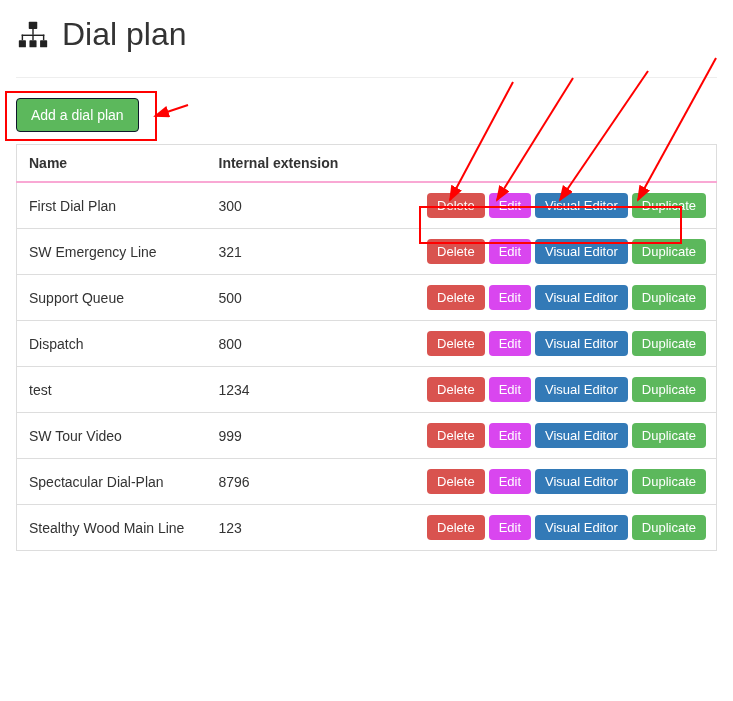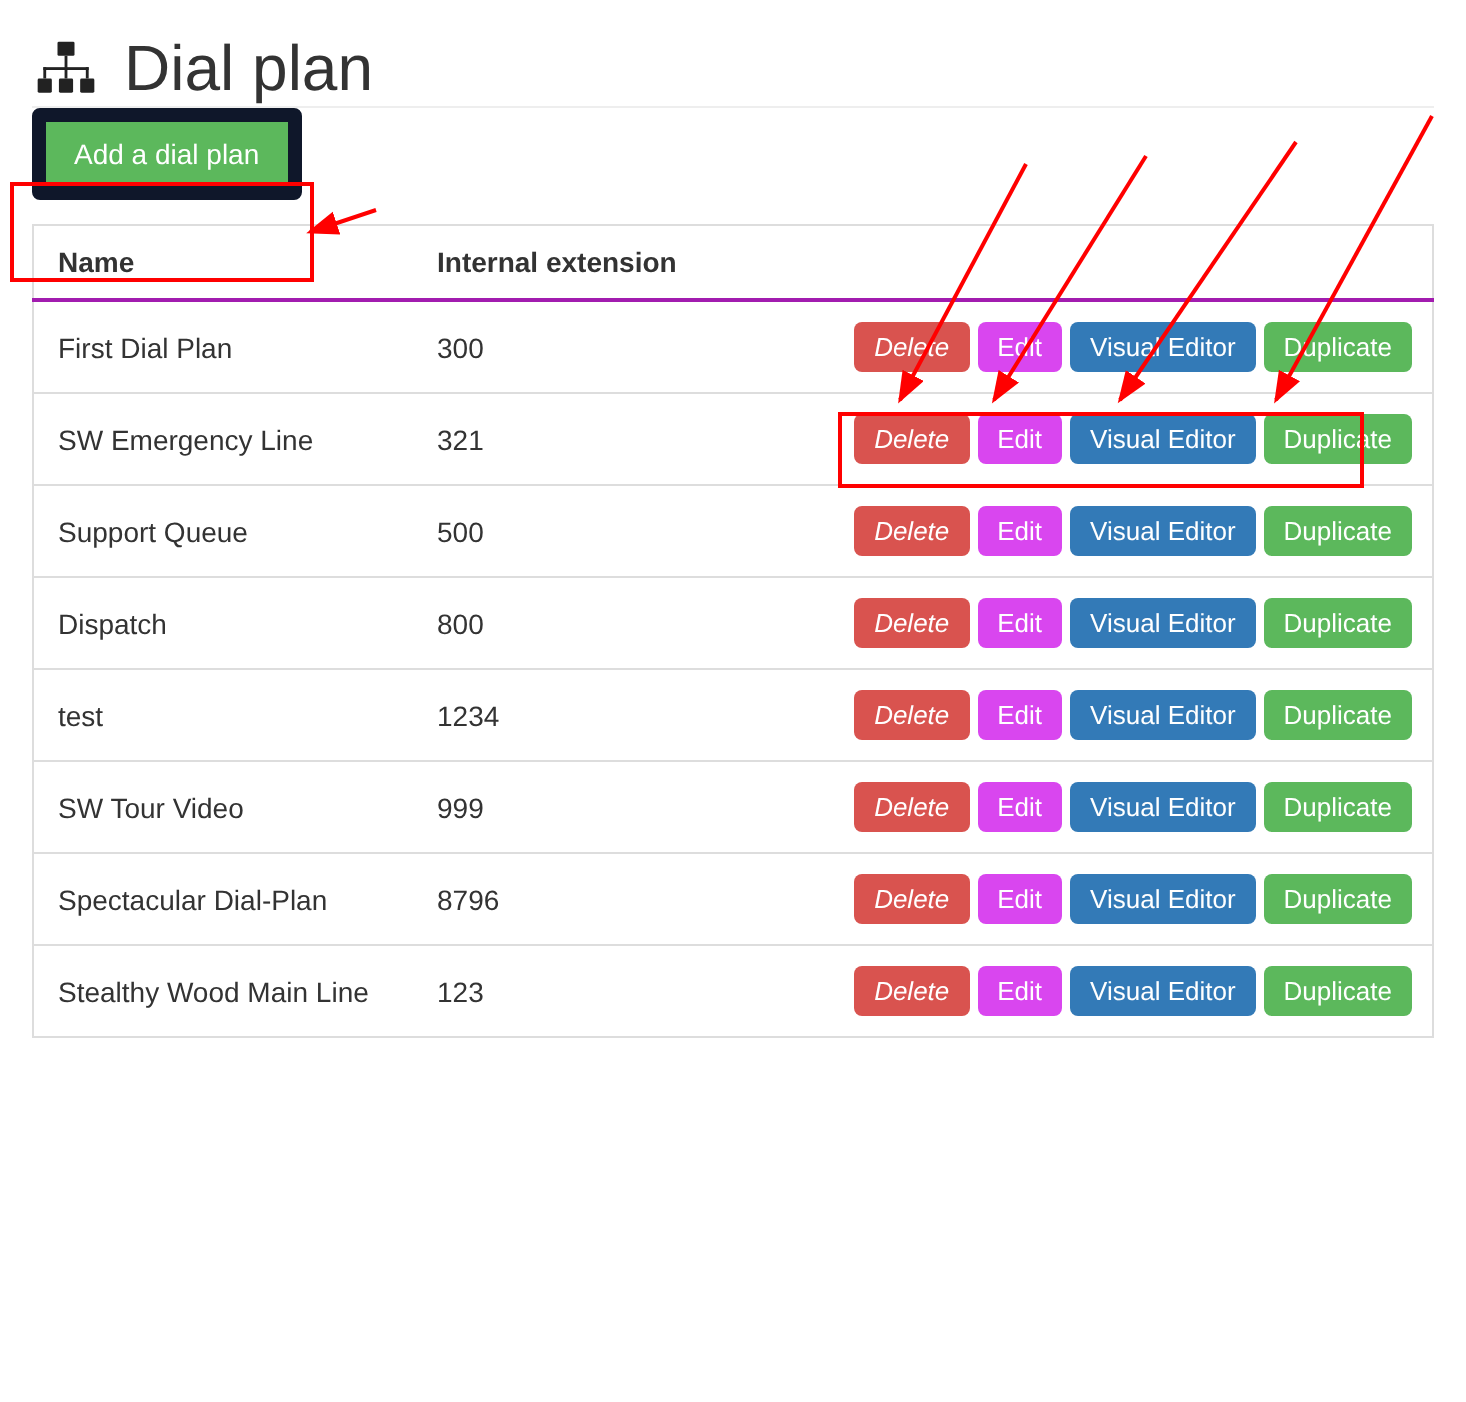--- a/index.html
+++ b/index.html
@@ -7,73 +7,74 @@
     margin: 0;
     padding: 16px;
     font-family: "Helvetica Neue", Helvetica, Arial, sans-serif;
     font-size: 14px;
     color: #333;
     background: #fff;
     width: 733px;
   }
   .page-header {
     display: flex;
-    align-items: center;
+    align-items: flex-end;
     gap: 12px;
-    padding-bottom: 0;
+    padding-bottom: 24px;
     border-bottom: 1px solid #eee;
+    margin-bottom: 20px;
   }
   .page-header h1 {
     margin: 0;
     font-size: 32px;
     font-weight: 500;
     color: #333;
   }
   .sitemap-icon { width: 34px; height: 34px; flex: 0 0 auto; }
   .top-bar { display: flex; align-items: center; margin-bottom: 12px; }
   .btn-add {
     background: #5cb85c;
     color: #fff;
-    border: 7px solid #0f172a;
+    border: 1px solid #0f172a;
     border-radius: 4px;
     padding: 8px 14px;
     font-size: 14px;
     cursor: pointer;
   }
   table {
     width: 100%;
     border-collapse: collapse;
     border: 1px solid #ddd;
   }
   th, td {
     padding: 10px 12px;
     border-top: 1px solid #ddd;
     vertical-align: middle;
   }
   th {
     text-align: left;
     font-weight: 700;
     color: #333;
     background: #fff;
-    border-bottom: 2px solid #a21caf;
+    border-bottom: 2px solid #f9a8d4;
   }
   .col-name { width: 190px; }
   .col-ext { width: 150px; }
   .actions-cell { text-align: right; white-space: nowrap; padding-right: 10px; }
   .btn {
     display: inline-block;
     color: #fff;
     border: none;
     border-radius: 4px;
     padding: 5px 10px;
     font-size: 13px;
     cursor: pointer;
     margin-left: 4px;
   }
-  .btn-delete { background: #d9534f; font-style: italic; }
+  .btn-delete { background: #d9534f; }
   .btn-edit { background: #d946ef; }
   .btn-visual { background: #337ab7; text-align: right; }
   .btn-dup { background: #5cb85c; }
   
   .overlay { position: absolute; left: 0; top: 0; width: 733px; height: 701px; pointer-events: none; }
 </style>
 </head>
 <body>
 
 <div class="page-header">

